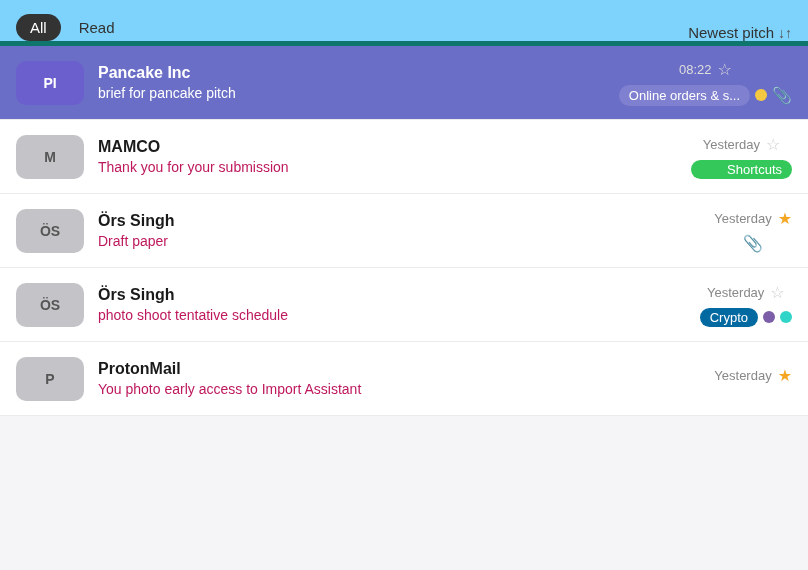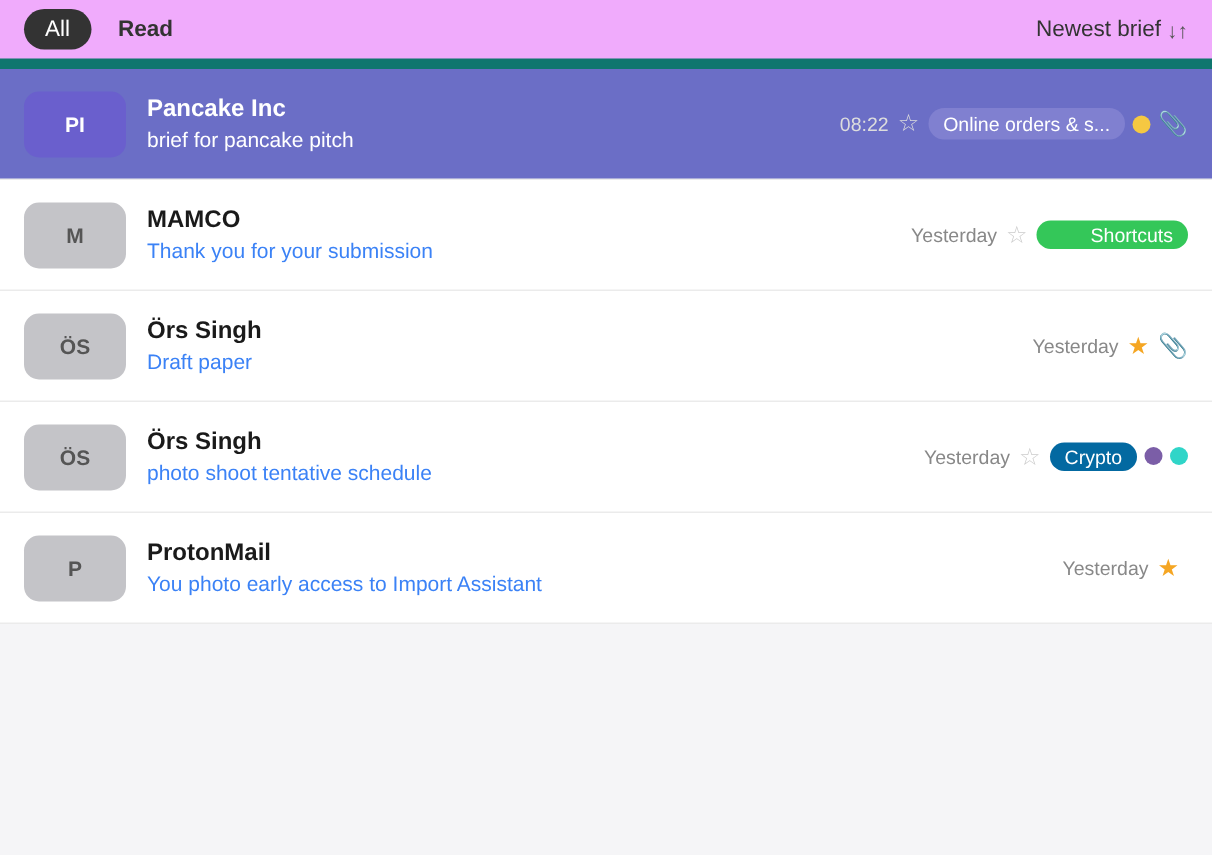--- a/index.html
+++ b/index.html
@@ -6,40 +6,40 @@
     body {
       font-family: -apple-system, BlinkMacSystemFont, 'Segoe UI', sans-serif;
       background: #f5f5f7;
       width: 808px;
       min-height: 570px;
     }
 
     
     .filter-bar {
       display: flex;
-      align-items: center;
-      background: #f0abfc;
+      align-items: flex-end;
+      background: #7dd3fc;
       padding: 0 16px;
       height: 46px;
-      border-bottom: 7px solid #0f766e;
+      border-bottom: 5px solid #0f766e;
     }
     .filter-tabs {
       display: flex;
       align-items: center;
       gap: 4px;
     }
     .filter-tab {
       padding: 5px 14px;
       border-radius: 20px;
       font-size: 15px;
       cursor: pointer;
       border: none;
       background: transparent;
       color: #333;
-      font-weight: 700;
+      font-weight: 400;
     }
     .filter-tab.active {
       background: #333;
       color: #fff;
       font-weight: 500;
     }
     .sort-btn {
       margin-left: auto;
       display: flex;
       align-items: center;
@@ -102,30 +102,31 @@
       font-weight: 600;
       color: #1a1a1a;
       margin-bottom: 3px;
     }
     .email-item.highlighted .email-sender,
     .email-item.highlighted .email-preview {
       color: #ffffff;
     }
     .email-preview {
       font-size: 14px;
-      color: #3b82f6;
+      color: #be185d;
       white-space: nowrap;
       overflow: hidden;
       text-overflow: ellipsis;
     }
 
     
     .email-meta {
       display: flex;
-      align-items: flex-start;
+      flex-direction: column;
+      align-items: center;
       gap: 6px;
       flex-shrink: 0;
       margin-left: 12px;
     }
     .email-time-row {
       display: flex;
       align-items: center;
       gap: 6px;
     }
     .email-time {
@@ -203,21 +204,21 @@
   </style>
 </head>
 <body>
 
 <div class="filter-bar">
   <div class="filter-tabs">
     <button class="filter-tab active">All</button>
     <button class="filter-tab">Read</button>
   </div>
   <button class="sort-btn">
-    <span>Newest brief</span>
+    <span>Newest pitch</span>
     <span class="sort-icon">↓↑</span>
   </button>
 </div>
 
 <div class="email-list">
 
   <div class="email-item highlighted">
     <div class="avatar purple">PI</div>
     <div class="email-content">
       <div class="email-sender">Pancake Inc</div>

